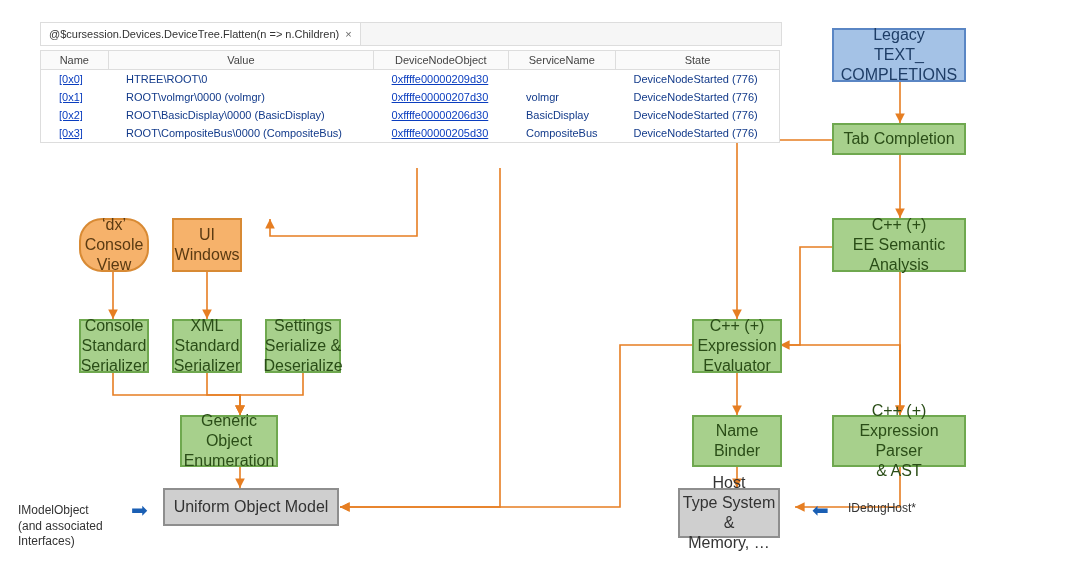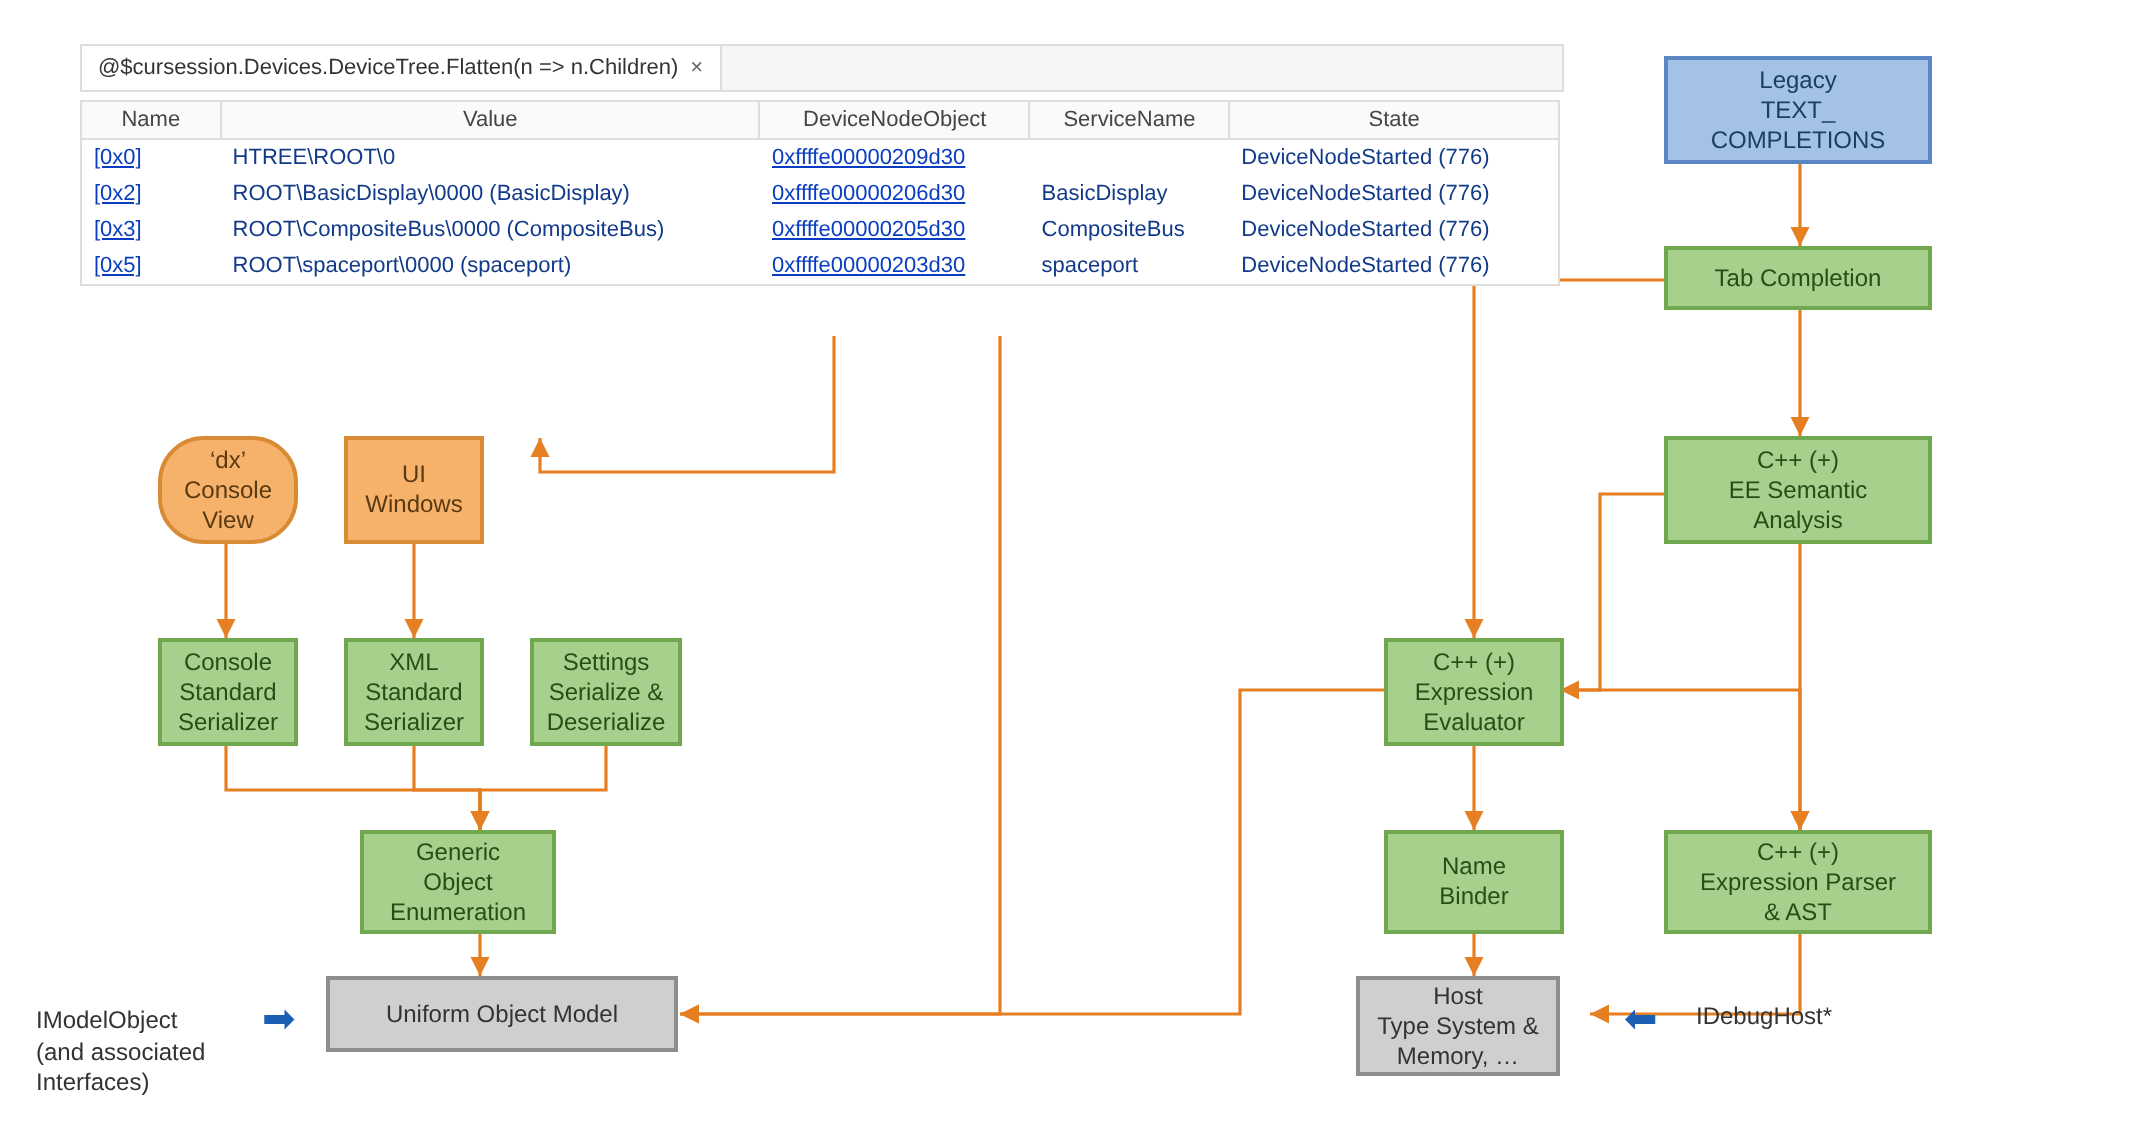--- a/index.html
+++ b/index.html
@@ -56,34 +56,34 @@
     font-size: 11px;
     color: #444;
     background: #fafafa;
     border: 1px solid #ddd;
     height: 16px;
     padding: 1px 6px;
     text-align: center;
   }
   .grid td {
     font-size: 11px;
-    padding: 1px 6px;
+    padding: 1px 18px;
     height: 16px;
     white-space: nowrap;
   }
   .link { color: #0a3dbf; text-decoration: underline; cursor: pointer; }
   .dark { color: #123a8a; }
   .node {
     position: absolute;
     border: 2px solid;
     display: flex;
     align-items: center;
     justify-content: center;
     text-align: center;
-    font-size: 12px;
+    font-size: 16px;
     line-height: 1.25;
     padding: 2px;
     box-sizing: border-box;
   }
   .green  { background: #a7d08c; border-color: #6fa84f; color:#2a4d17; }
   .orange { background: #f6b26b; border-color: #d88a34; color:#5a3a12; }
   .gray   { background: #cfcfcf; border-color: #8e8e8e; color:#333; }
   .blue   { background: #a4c2e6; border-color: #5a86c4; color:#1e3d66; }
   .label  {
     position: absolute;
@@ -180,40 +180,40 @@
   </thead>
   <tbody id="rows">
       <tr>
         <td><span class="link">[0x0]</span></td>
         <td class="dark">HTREE\ROOT\0</td>
         <td><span class="link">0xffffe00000209d30</span></td>
         <td class="dark"></td>
         <td class="dark">DeviceNodeStarted (776)</td>
       </tr>
       <tr>
+        <td><span class="link">[0x1]</span></td>
+        <td class="dark">ROOT\volmgr\0000 (volmgr)</td>
+        <td><span class="link">0xffffe00000207d30</span></td>
+        <td class="dark">volmgr</td>
+        <td class="dark">DeviceNodeStarted (776)</td>
+      </tr>
+      <tr>
         <td><span class="link">[0x2]</span></td>
         <td class="dark">ROOT\BasicDisplay\0000 (BasicDisplay)</td>
         <td><span class="link">0xffffe00000206d30</span></td>
         <td class="dark">BasicDisplay</td>
         <td class="dark">DeviceNodeStarted (776)</td>
       </tr>
       <tr>
         <td><span class="link">[0x3]</span></td>
         <td class="dark">ROOT\CompositeBus\0000 (CompositeBus)</td>
         <td><span class="link">0xffffe00000205d30</span></td>
         <td class="dark">CompositeBus</td>
         <td class="dark">DeviceNodeStarted (776)</td>
       </tr>
-      <tr>
-        <td><span class="link">[0x5]</span></td>
-        <td class="dark">ROOT\spaceport\0000 (spaceport)</td>
-        <td><span class="link">0xffffe00000203d30</span></td>
-        <td class="dark">spaceport</td>
-        <td class="dark">DeviceNodeStarted (776)</td>
-      </tr>
     </tbody>
 </table>
 
 <div class="node orange" style="left:79px;  top:218px; width:70px; height:54px;border-radius:23px;">‘dx’<br>Console<br>View</div>
 <div class="node orange" style="left:172px; top:218px; width:70px; height:54px;">UI<br>Windows</div>
 
 <div class="node green" style="left:79px;  top:319px; width:70px; height:54px;">Console<br>Standard<br>Serializer</div>
 <div class="node green" style="left:172px; top:319px; width:70px; height:54px;">XML<br>Standard<br>Serializer</div>
 <div class="node green" style="left:265px; top:319px; width:76px; height:54px;">Settings<br>Serialize &amp;<br>Deserialize</div>
 

